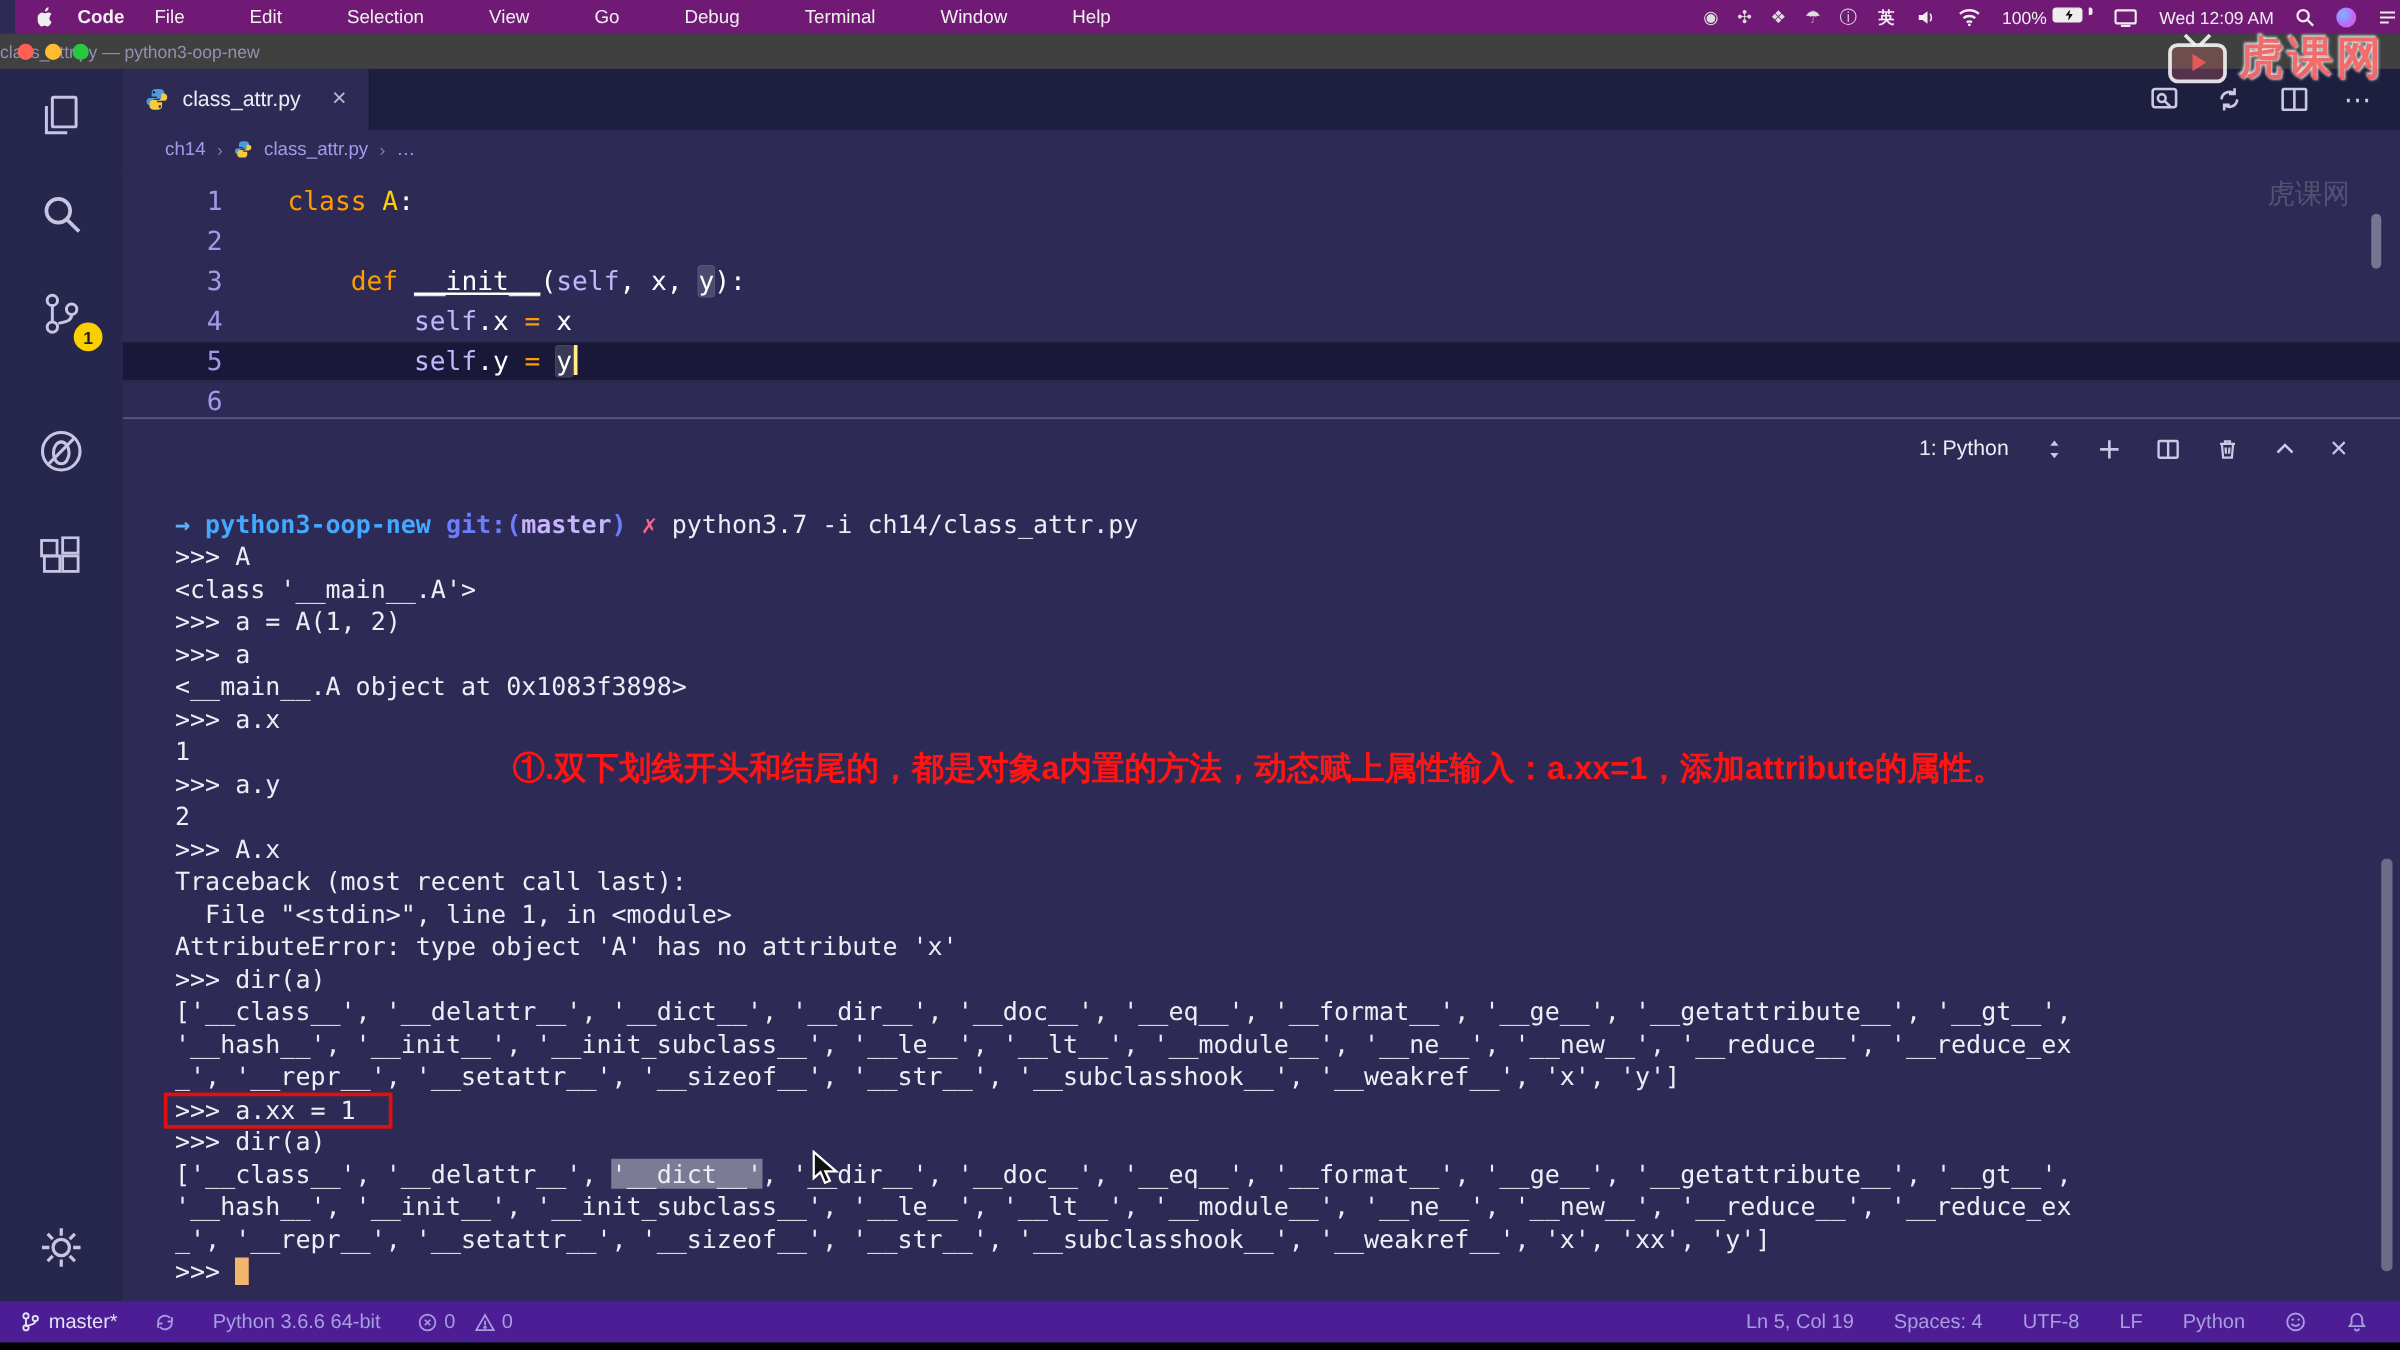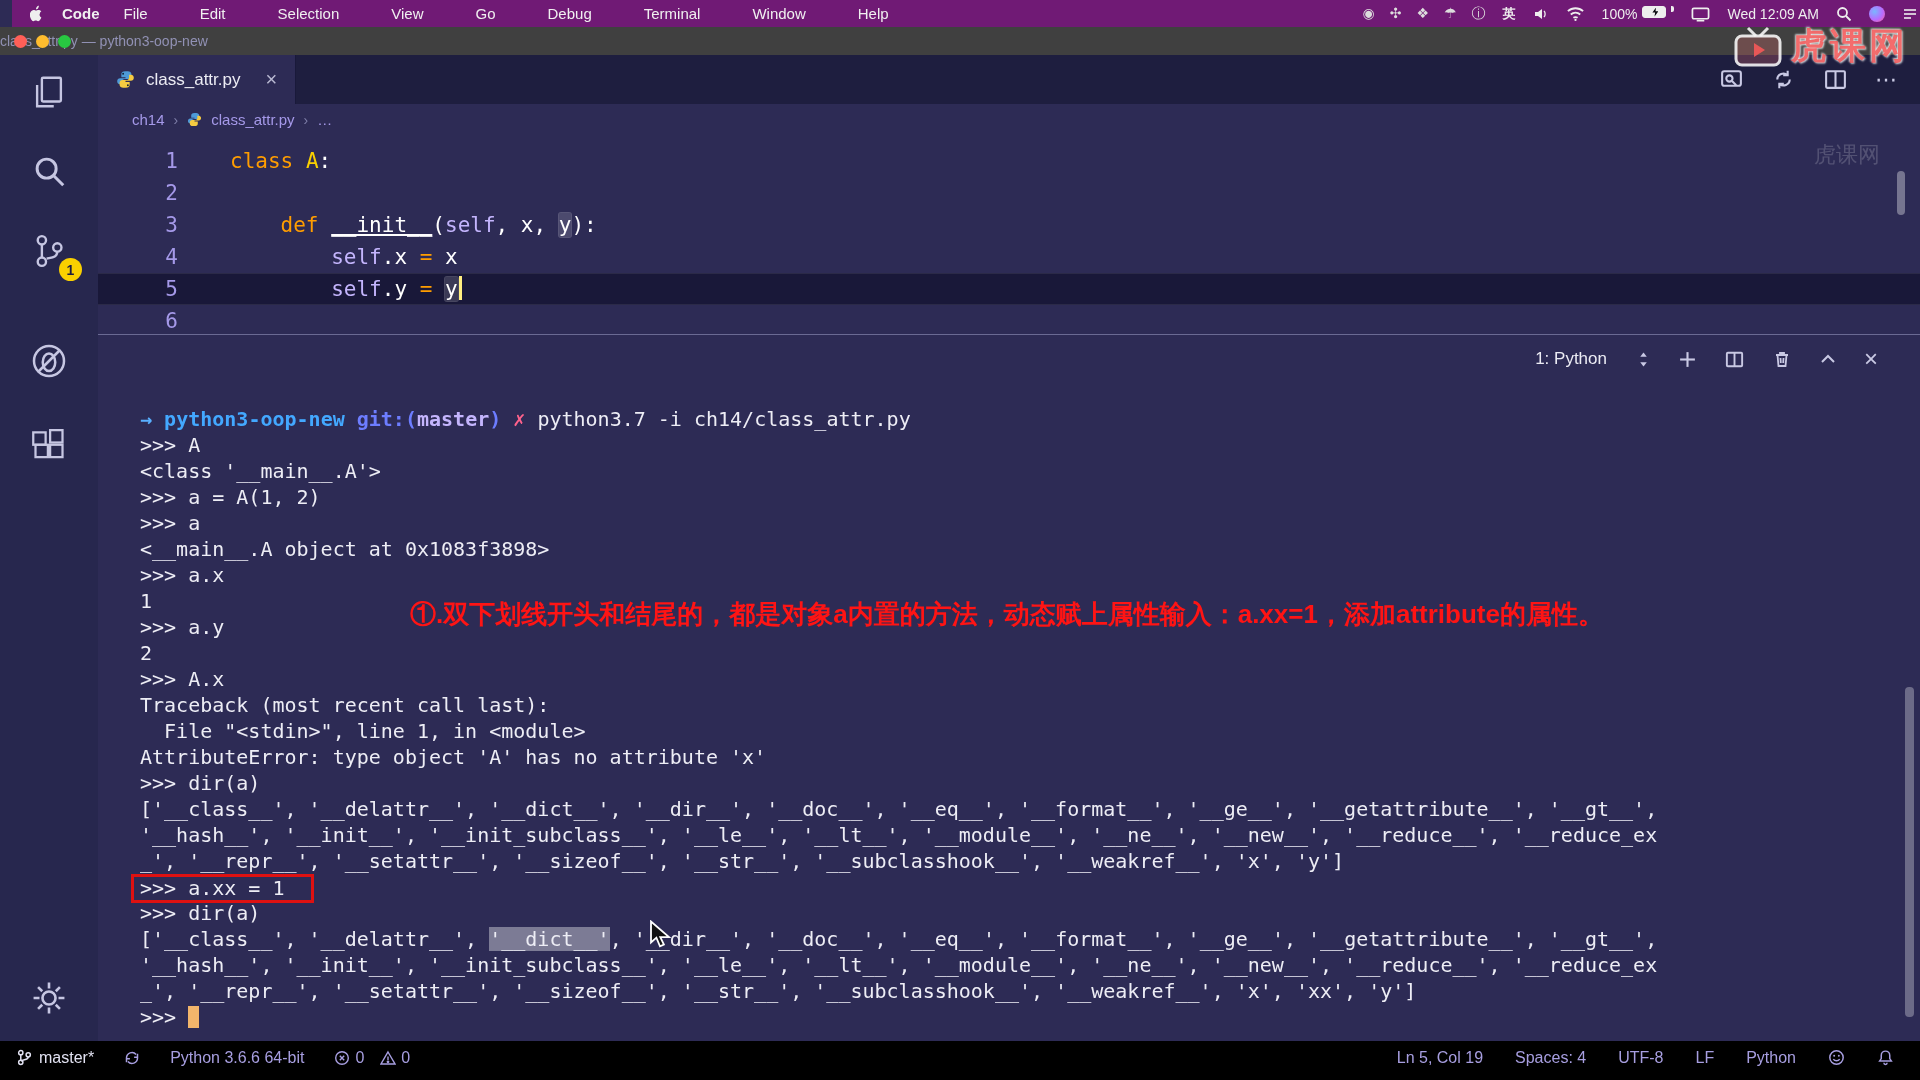--- a/index.html
+++ b/index.html
@@ -95,21 +95,21 @@
   .s-sel{background:rgba(255,255,255,0.38);}
   .redbox{display:inline-block; border:3px solid #DE1111; padding:0 26px 1px 6px; margin-left:-9px;
     line-height:22px; vertical-align:top;}
   .t-cursor{display:inline-block; width:11px; height:22px; background:#F2B56B; vertical-align:-4px;}
   .annotation{position:absolute; left:312px; top:262px; color:#FF1414; font-size:26px; font-weight:600;
     white-space:nowrap; z-index:5; font-family:Liberation Sans, sans-serif;}
   .terminal-scrollbar{position:absolute; right:6px; top:352px; width:9px; height:330px;
     background:rgba(255,255,255,0.30); border-radius:4px;}
 
   
-  .statusbar{position:absolute; left:0; bottom:6px; width:100%; height:33px; background:#000000;
+  .statusbar{position:absolute; left:0; bottom:6px; width:100%; height:33px; background:#4c1d95;
     display:flex; align-items:center; color:#A79EE0; font-size:16px; padding:0 16px; z-index:25;}
   .sb-item{display:flex; align-items:center; gap:7px; white-space:nowrap;}
   .sb-left{display:flex; align-items:center; gap:30px;}
   .sb-branch{color:#E2E2F2; gap:6px;}
   .sb-right{margin-left:auto; display:flex; align-items:center; gap:32px; padding-right:10px;}
   .sb-problems{gap:5px;}
 
   
   .watermark{position:absolute; top:22px; right:12px; display:flex; align-items:center; gap:9px; z-index:60; opacity:0.95;}
   .wm-text{font-size:36px; font-weight:bold; color:rgba(255,88,88,0.85); letter-spacing:3px;

